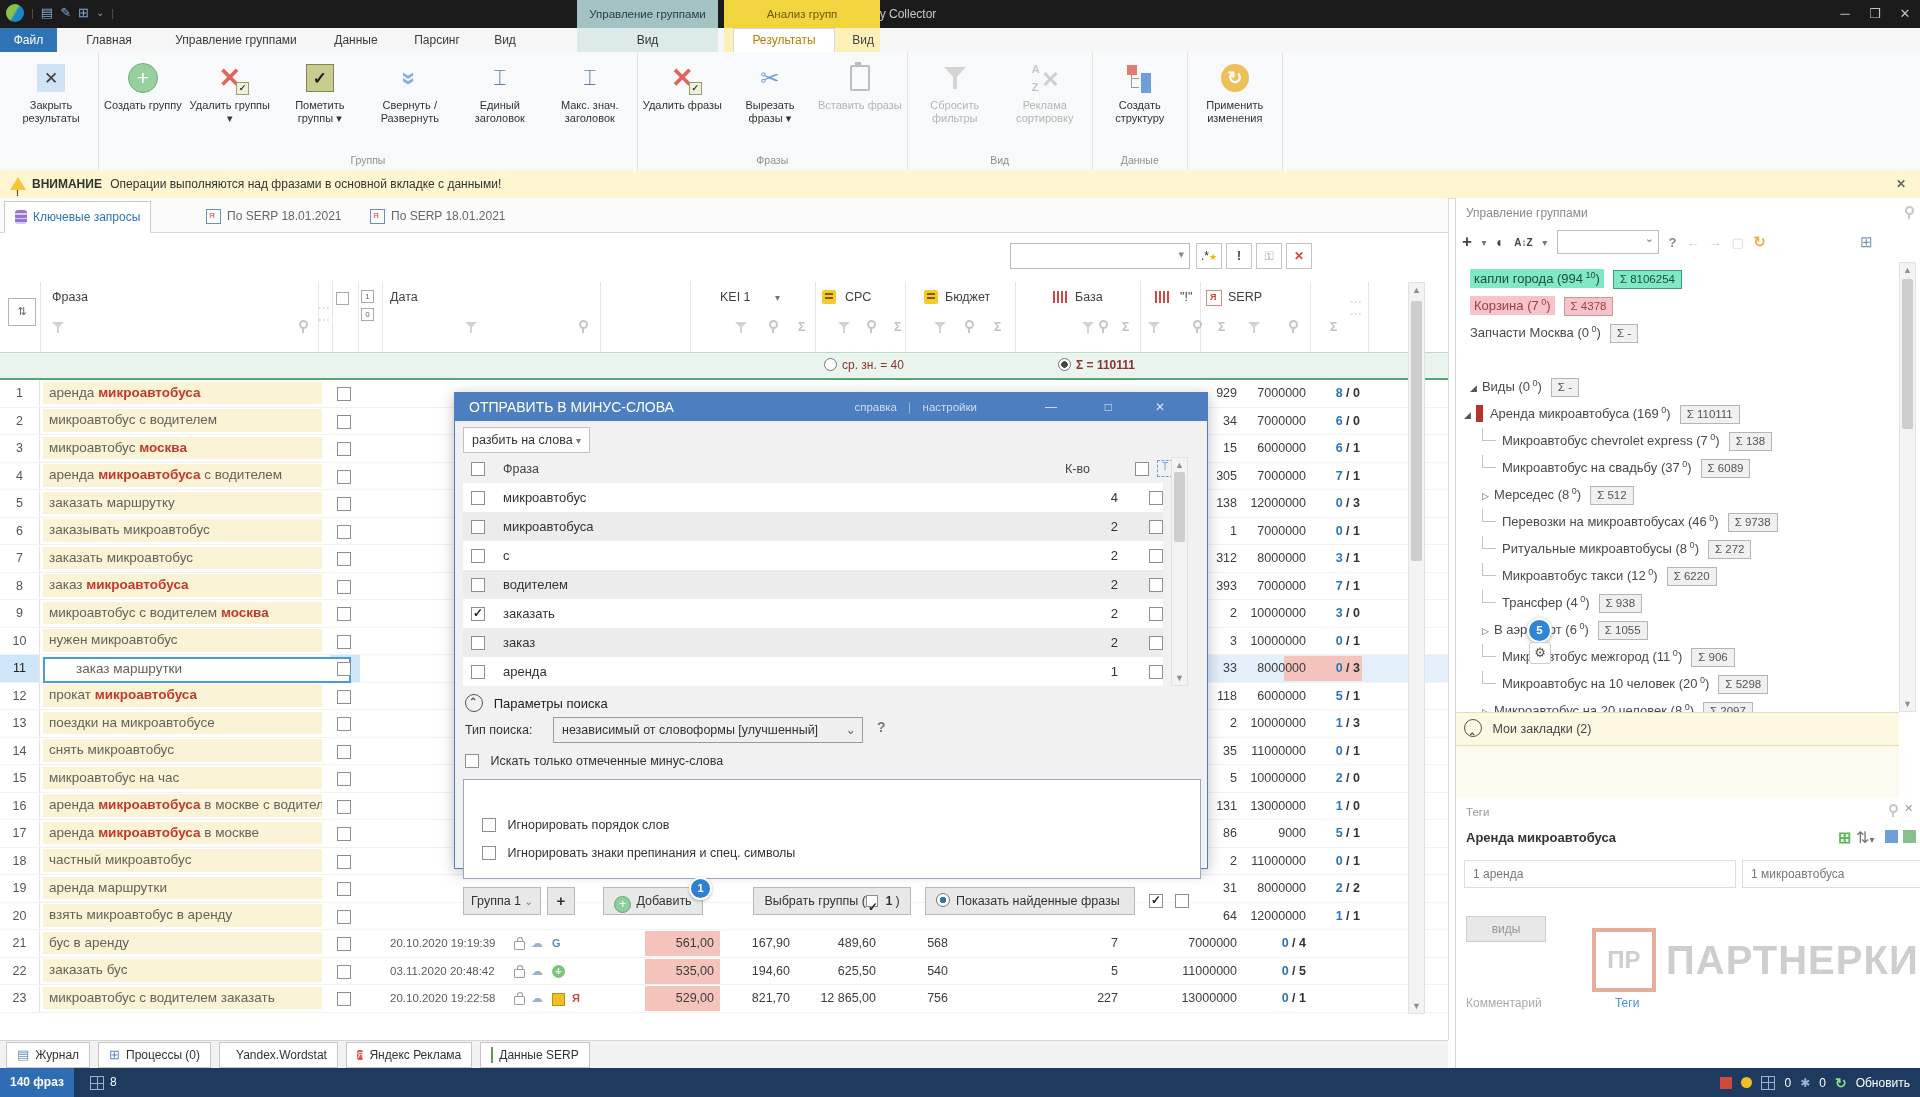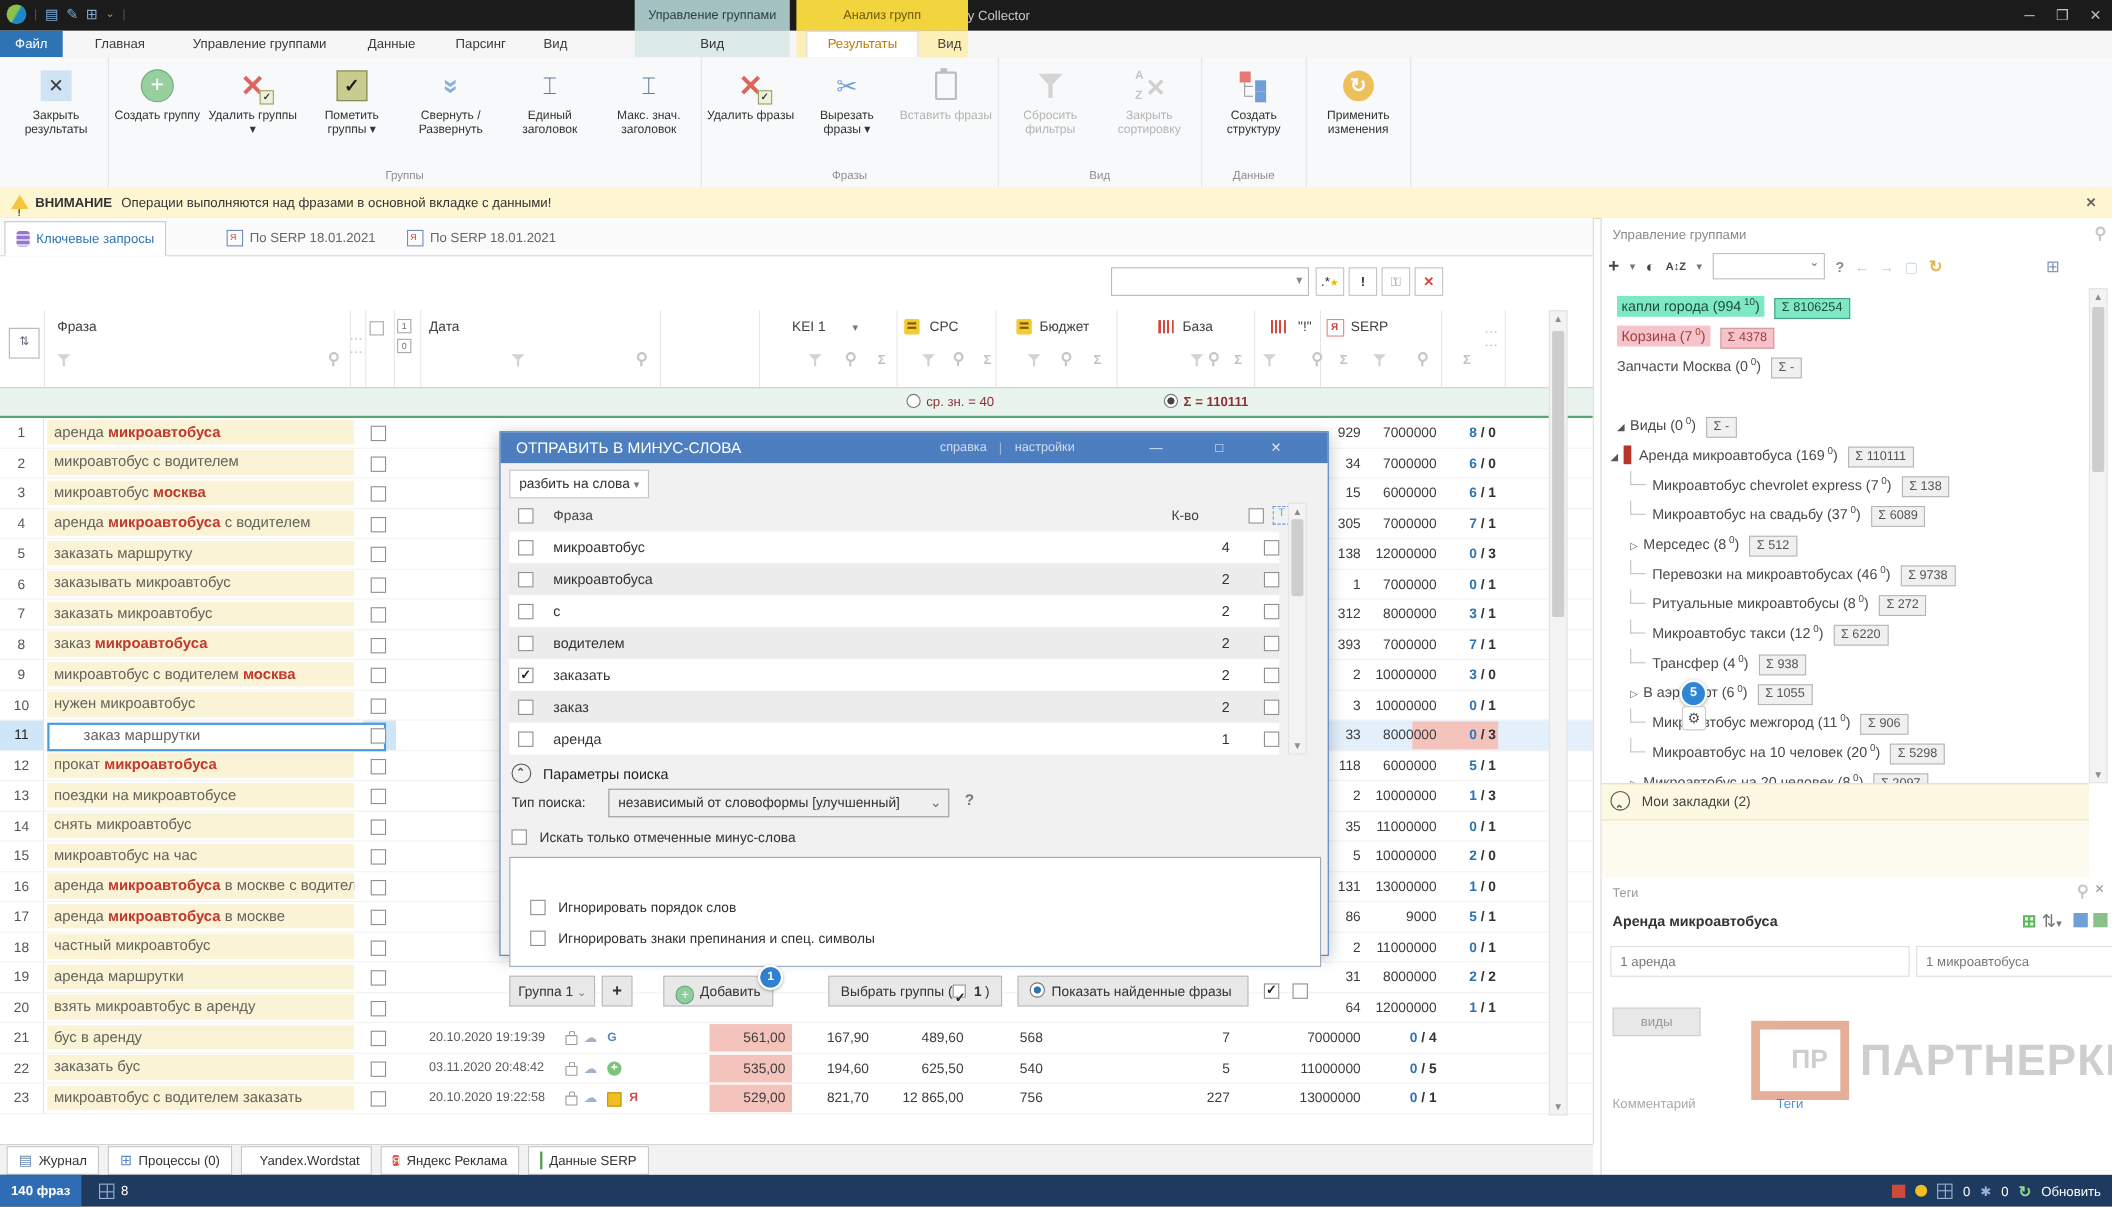--- a/index.html
+++ b/index.html
@@ -197,21 +197,21 @@
   #statusbar{position:absolute;left:0;top:1068px;width:1920px;height:29px;background:#1e3a5f;color:#fff;font-size:12px;}
   #sb-chip{position:absolute;left:0;top:0;height:29px;background:#2e6db4;line-height:29px;padding:0 10px;font-weight:bold;}
   .sbico{display:inline-block;vertical-align:middle;}
   #sb-right{position:absolute;right:10px;top:0;height:29px;display:flex;align-items:center;gap:9px;}
   .sb-red{width:12px;height:12px;background:#d04a3c;}
   .sb-yellow{width:11px;height:11px;background:#f0c020;border-radius:50%;}
   .sb-grid{width:12px;height:12px;border:1px solid #9ab4d0;background:linear-gradient(#9ab4d0 0 0) 50% 0/1px 100% no-repeat,linear-gradient(#9ab4d0 0 0) 0 50%/100% 1px no-repeat;}
   .sb-green{color:#8fdc8f;font-weight:bold;font-size:14px;}
   
   #watermark{position:absolute;left:1592px;top:928px;z-index:40;display:flex;align-items:center;gap:10px;opacity:.42;}
-  #wm-logo{width:56px;height:56px;border:8px solid #c2410c;color:#8c8c8c;font-size:24px;font-weight:bold;display:flex;align-items:center;justify-content:center;padding-left:17px;}
+  #wm-logo{width:56px;height:56px;border:4px solid #c2410c;color:#8c8c8c;font-size:24px;font-weight:bold;display:flex;align-items:center;justify-content:center;}
   #wm-text{font-size:40px;font-weight:bold;color:#8c8c8c;letter-spacing:1px;}
 </style>
 </head>
 <body>
 
 <div id="app">
 
   <div id="titlebar">
     <div class="qat">
       <span class="logo"></span>
@@ -331,21 +331,21 @@
             <div class="rlabel">Сбросить фильтры</div>
           </div>
           <div class="rbtn dis">
             <div class="ricon">
               <span class="icon-azx">
                 <b>A</b>
                 <u>Z</u>
                 <s>✕</s>
               </span>
             </div>
-            <div class="rlabel">Закрыть сортировку</div>
+            <div class="rlabel">Реклама сортировку</div>
           </div>
         </div>
         <div class="glabel">Вид</div>
       </div>
       <div class="rgroup">
         <div class="rbtns">
           <div class="rbtn">
             <div class="ricon">
               <span class="icon-struct">
                 <i class="s1"></i>

